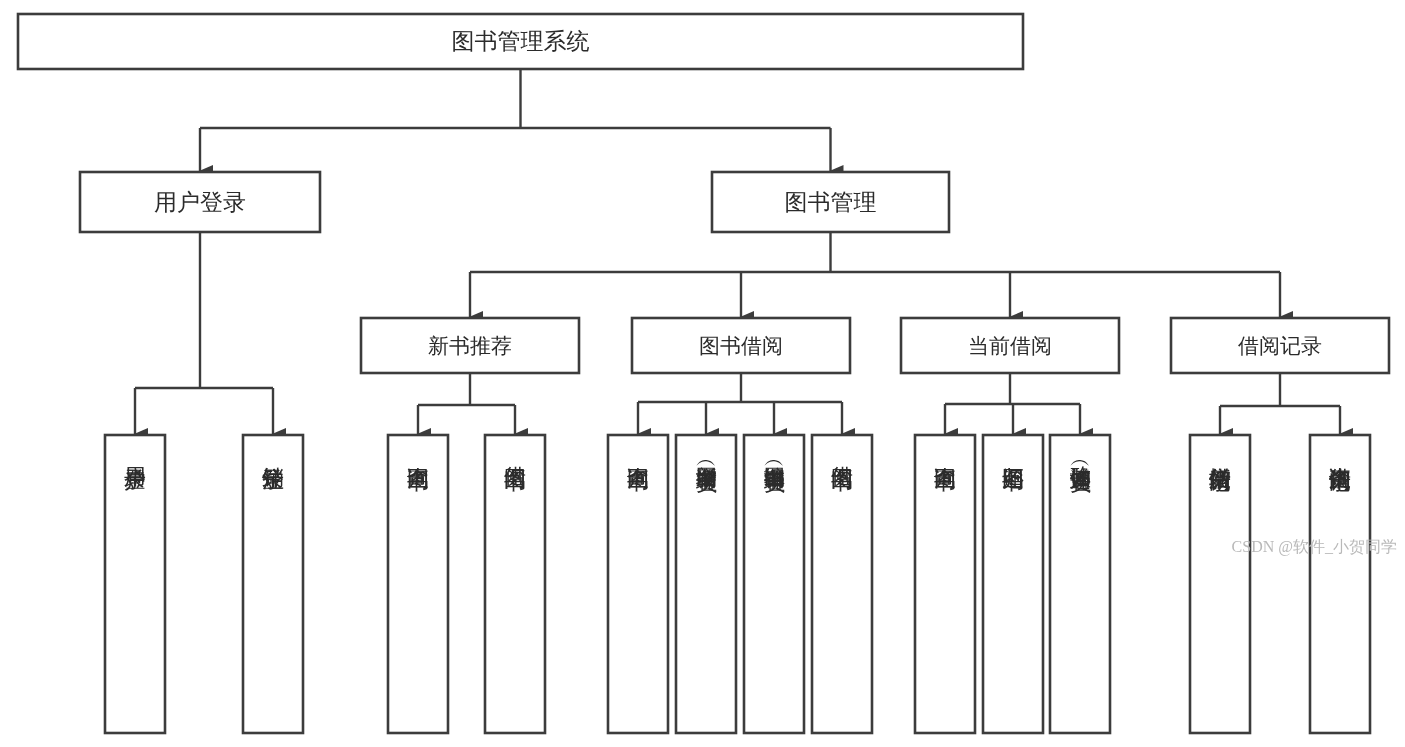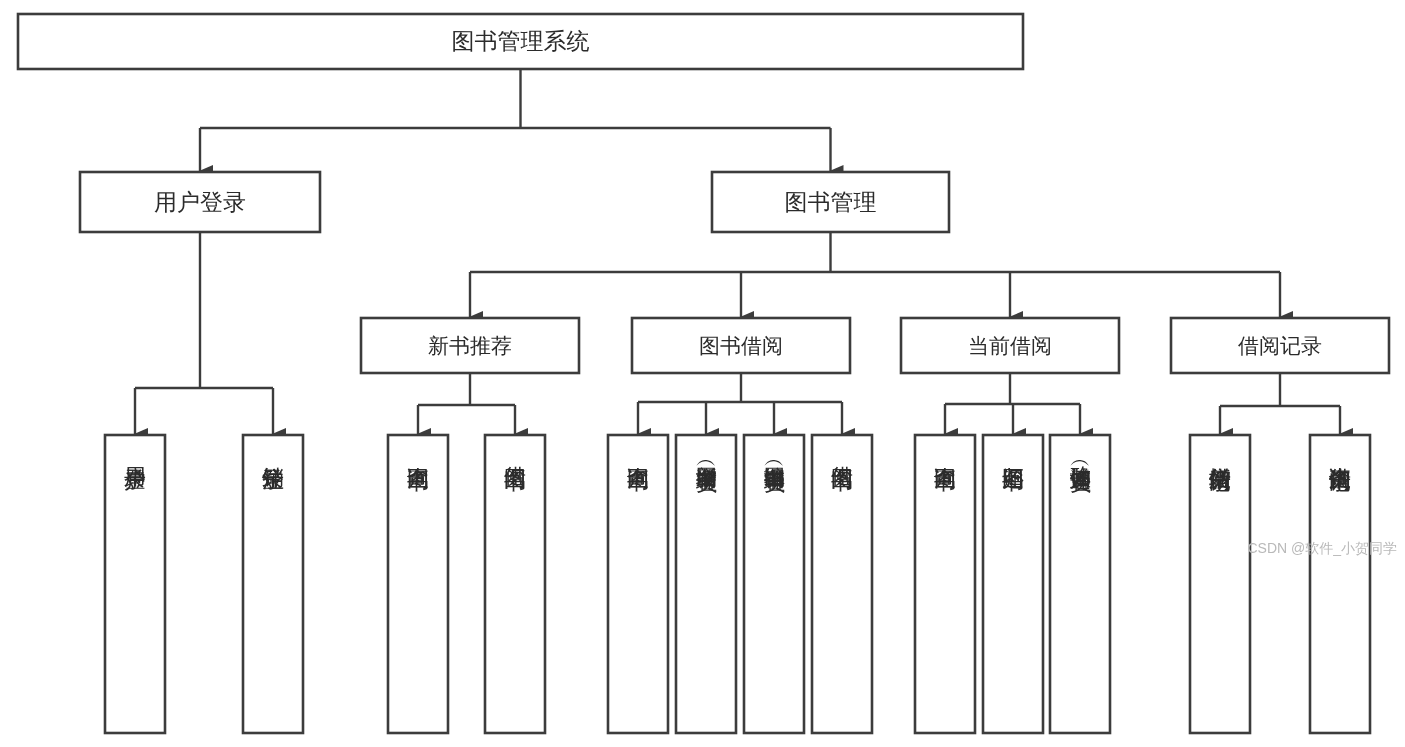--- a/index.html
+++ b/index.html
@@ -23,22 +23,22 @@
     color:#2b2b2b;font-size:22px;line-height:1.18;
     writing-mode:vertical-rl;text-orientation:upright;
     white-space:nowrap;letter-spacing:1px;
   }
   .vwrap{
     position:absolute;display:flex;align-items:flex-start;
     justify-content:center;pointer-events:none;
   }
   .watermark{
     position:absolute;right:8px;bottom:6px;
-    font-family:Liberation Sans, sans-serif;
-    font-size:14px;color:#b9b9b9;white-space:nowrap;
+    font-family:Liberation Serif, serif;
+    font-size:16px;color:#b9b9b9;white-space:nowrap;
   }
 </style>
 </head>
 <body>
 
 <div id="stage">
 
   <svg id="diagram" viewBox="0 0 1405 747">
     <defs>
       <marker id="arrow" viewBox="0 0 12 14" refX="6" refY="13" markerWidth="12" markerHeight="14" orient="auto-start-reverse" markerUnits="userSpaceOnUse">

